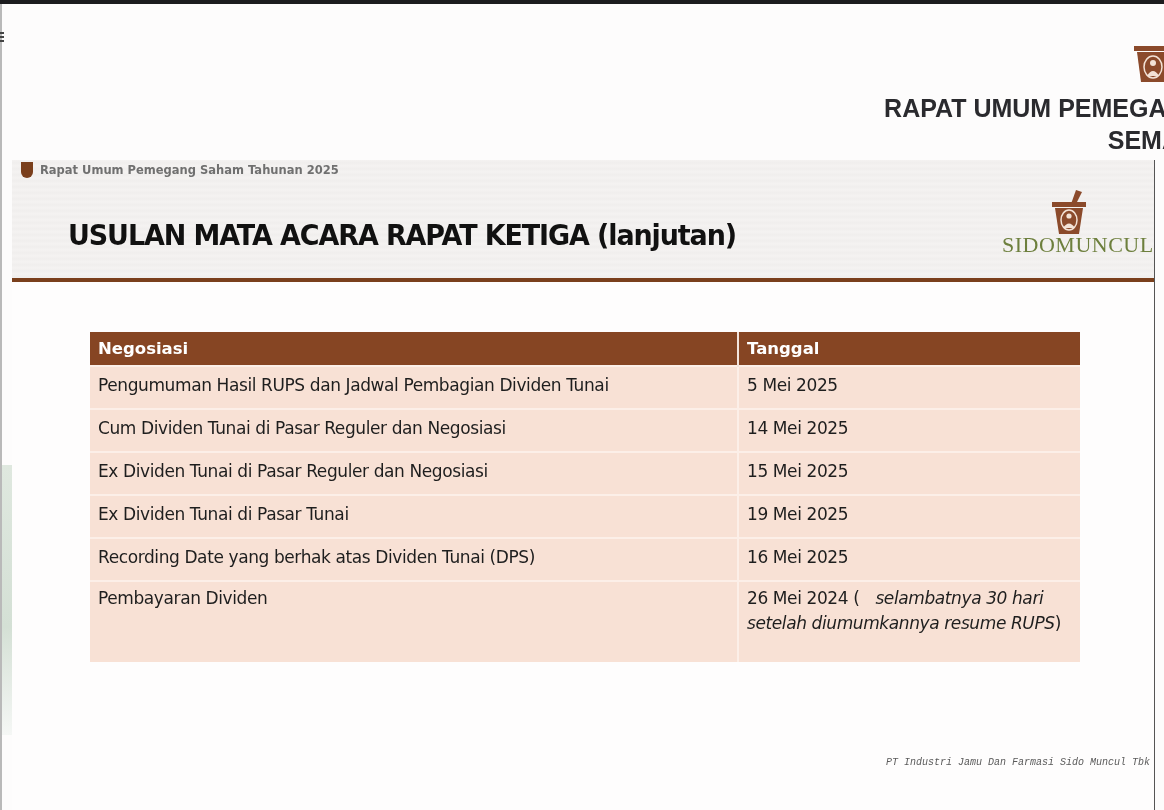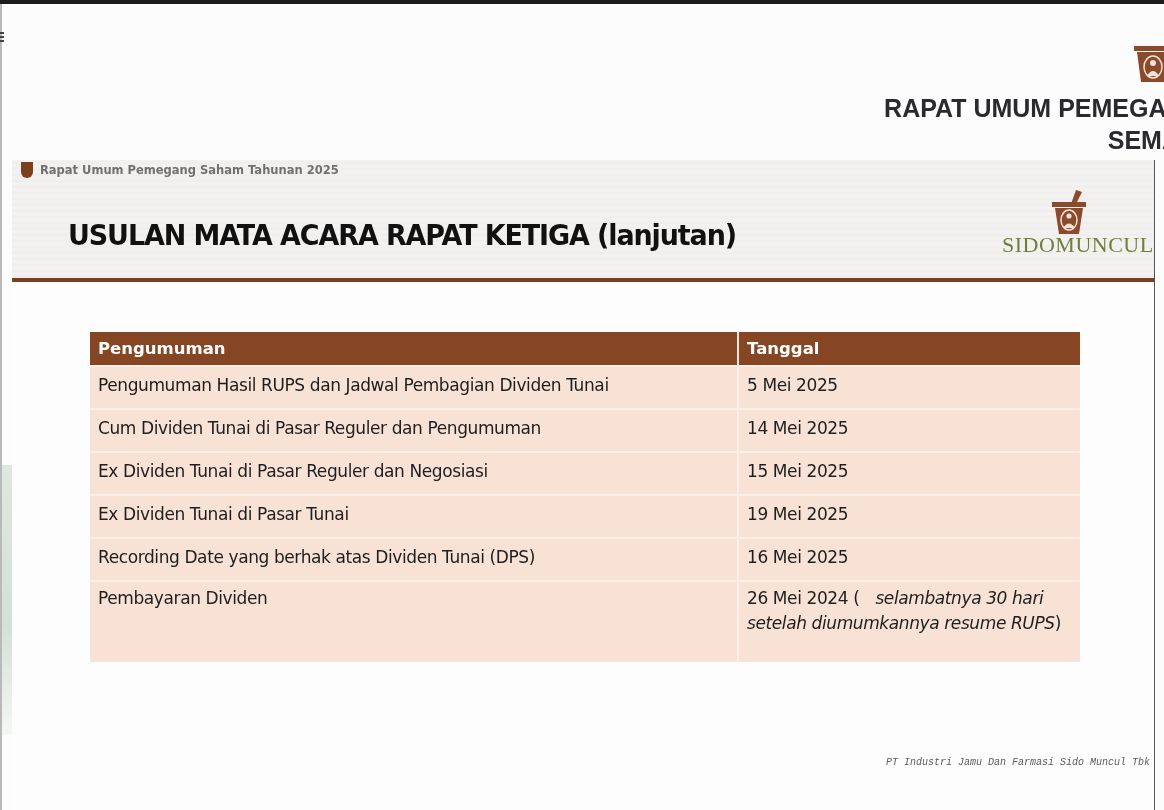--- a/index.html
+++ b/index.html
@@ -87,31 +87,31 @@
     </svg>
     <div class="brand-name">
       <span>SIDO</span><span>MUNCUL</span>
     </div>
   </div>
   <div class="hdr-line"></div>
 
   <table class="schedule-table">
     <thead>
       <tr>
-        <th>Pengumuman</th>
+        <th>Negosiasi</th>
         <th>Tanggal</th>
       </tr>
     </thead>
     <tbody>
       <tr>
         <td>Pengumuman Hasil RUPS dan Jadwal Pembagian Dividen Tunai</td>
         <td>5 Mei 2025</td>
       </tr>
       <tr>
-        <td>Cum Dividen Tunai di Pasar Reguler dan Pengumuman</td>
+        <td>Cum Dividen Tunai di Pasar Reguler dan Negosiasi</td>
         <td>14 Mei 2025</td>
       </tr>
       <tr>
         <td>Ex Dividen Tunai di Pasar Reguler dan Negosiasi</td>
         <td>15 Mei 2025</td>
       </tr>
       <tr>
         <td>Ex Dividen Tunai di Pasar Tunai</td>
         <td>19 Mei 2025</td>
       </tr>

